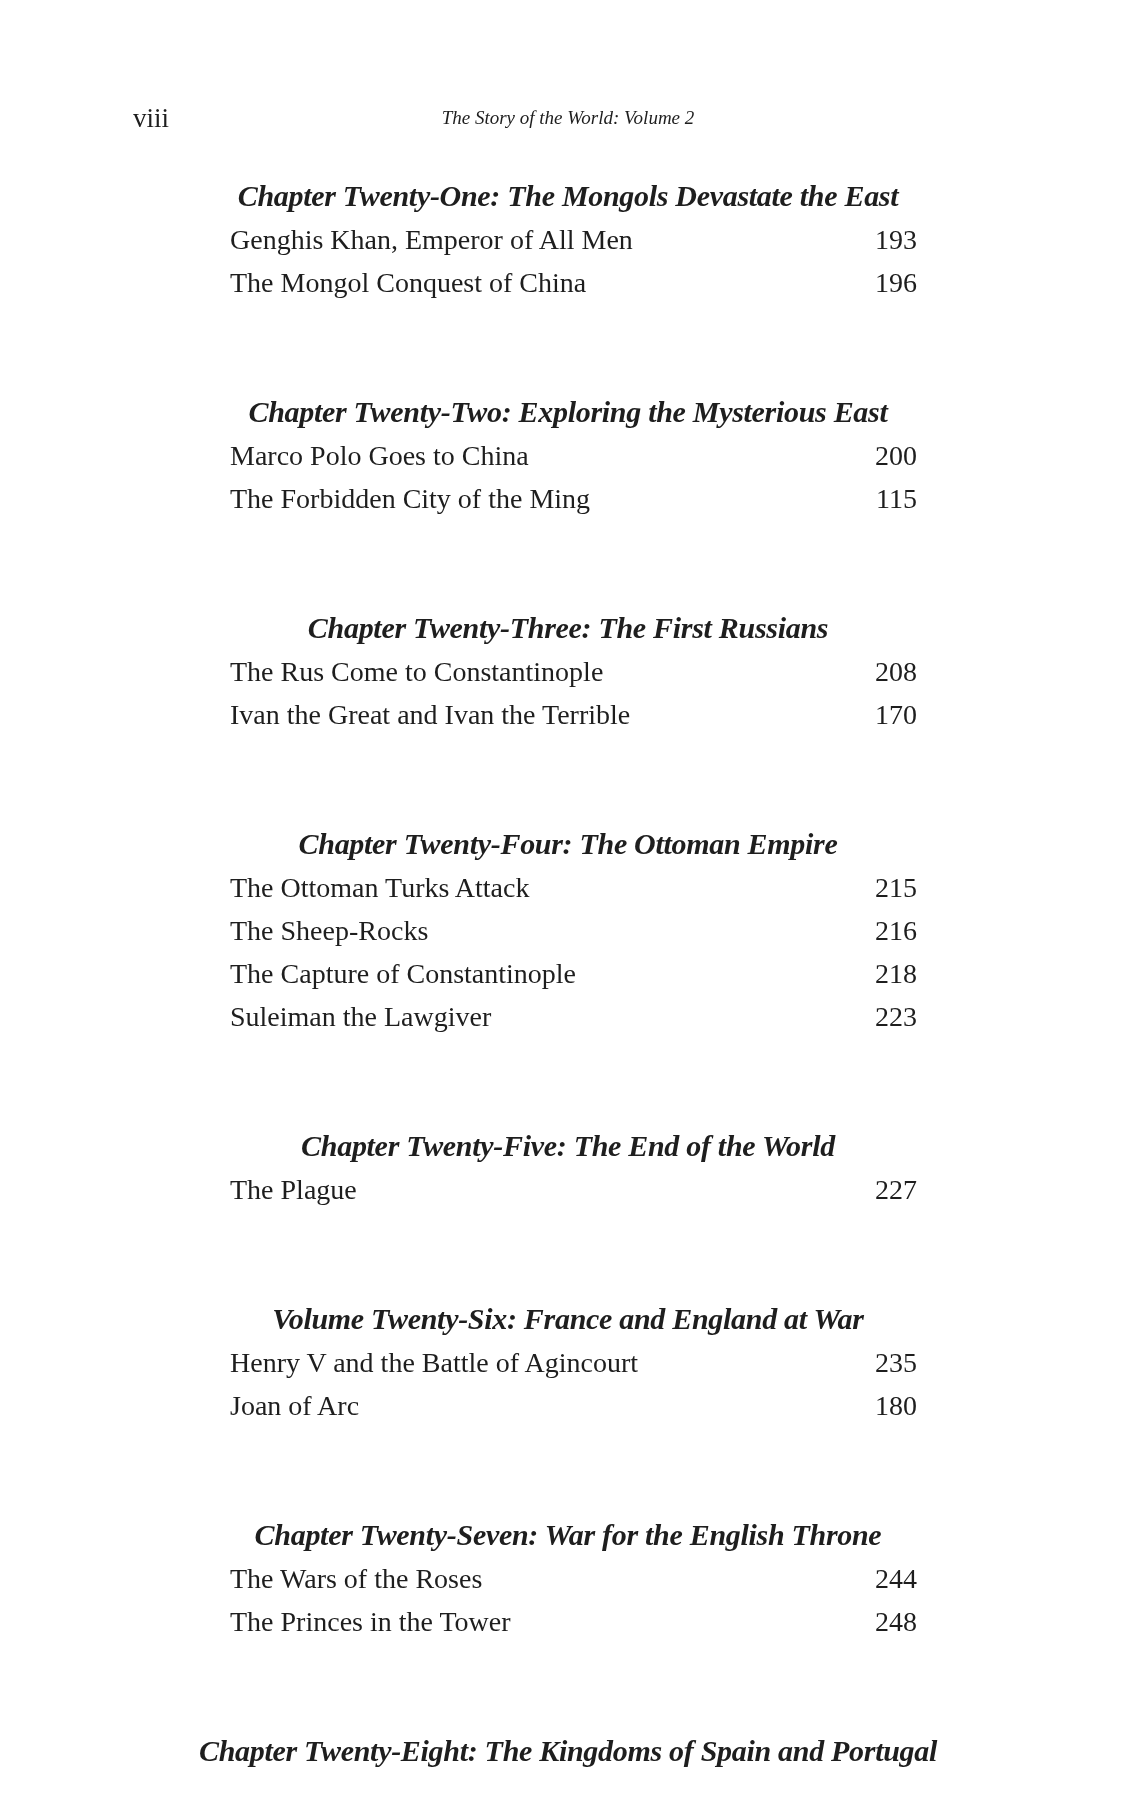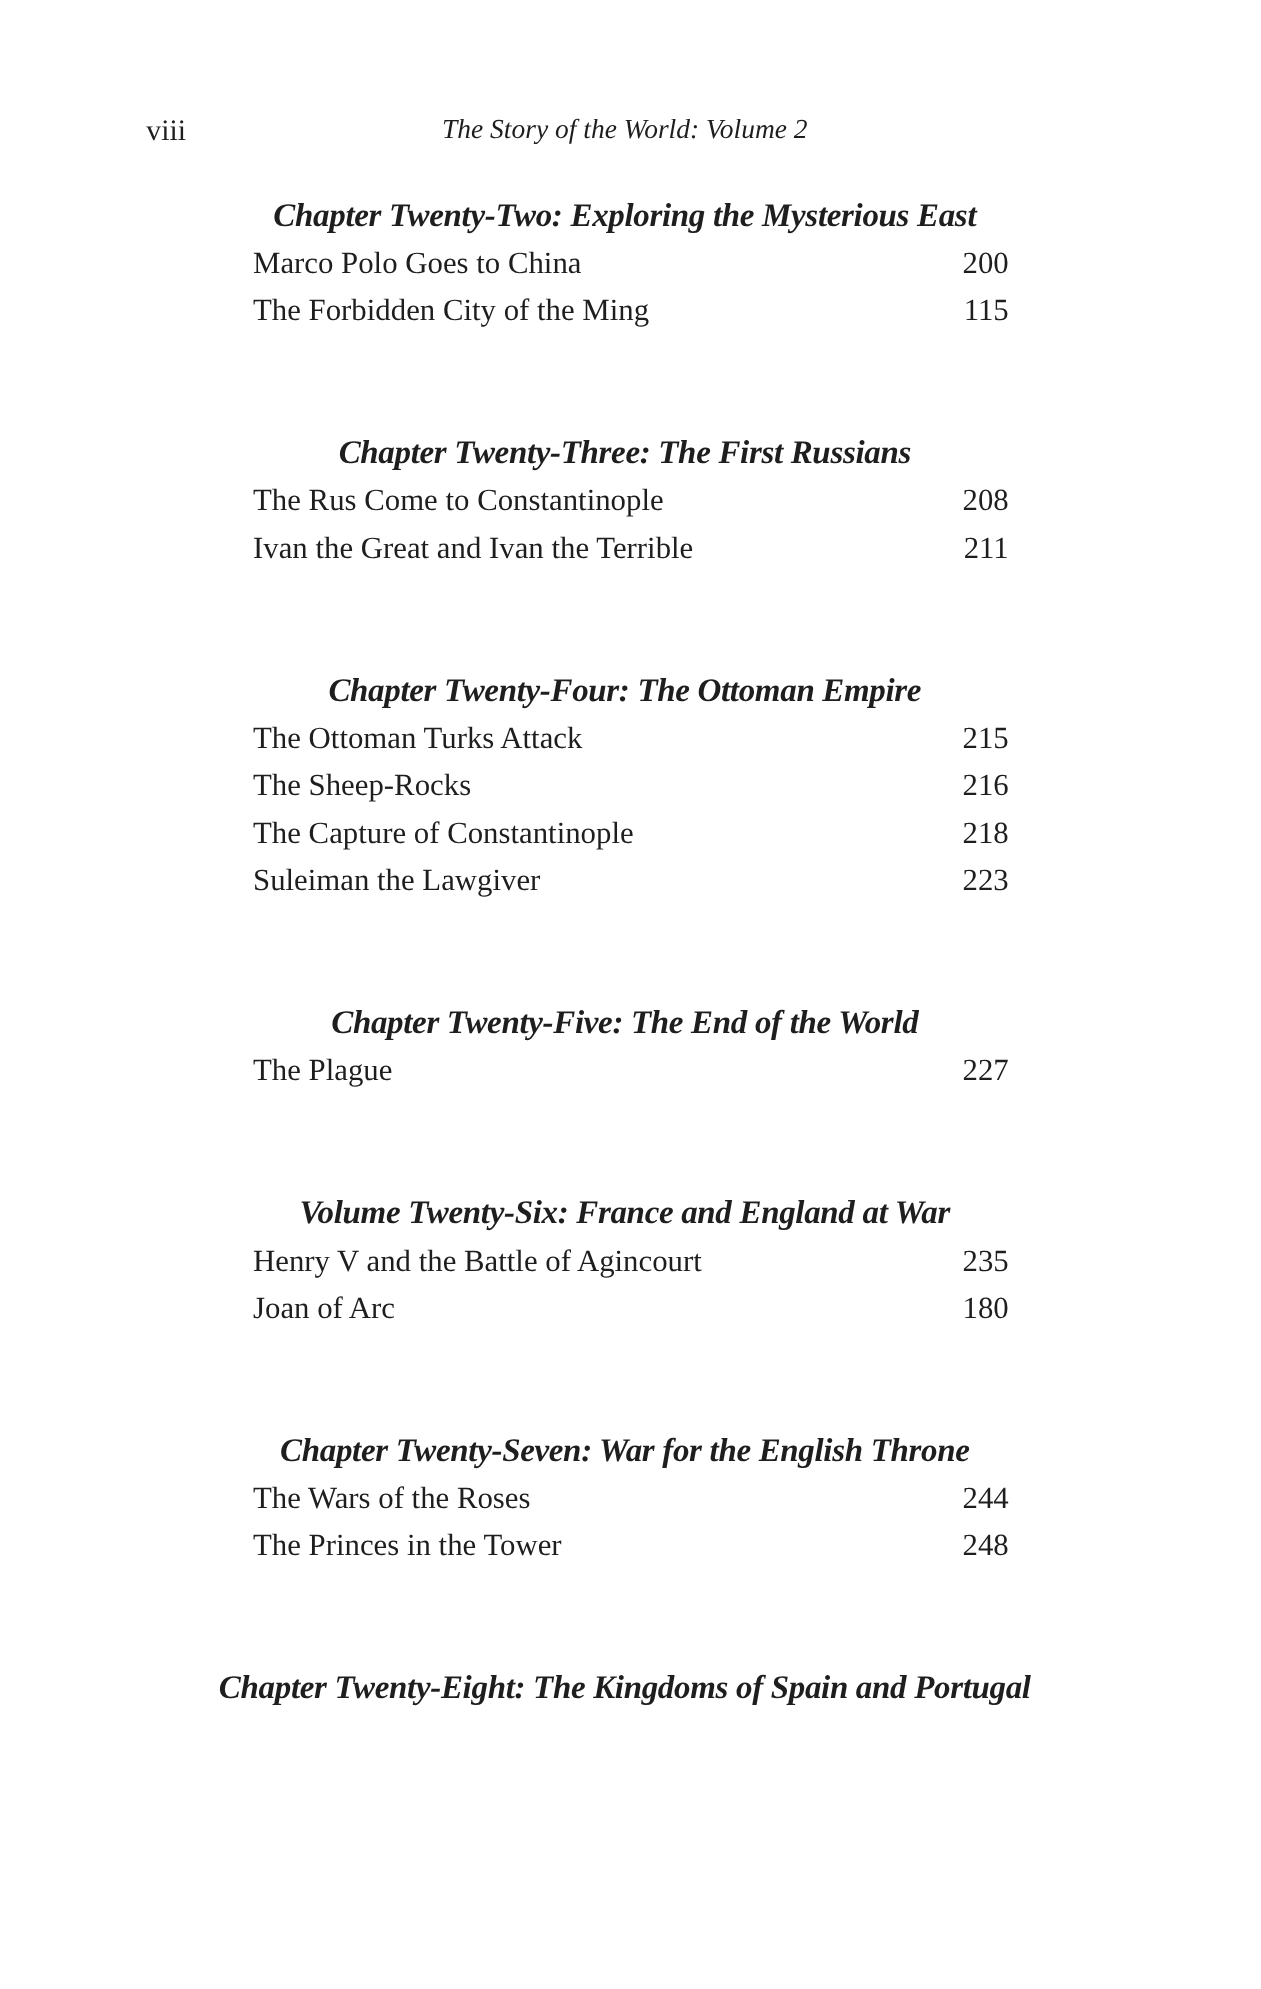--- a/index.html
+++ b/index.html
@@ -1,39 +1,50 @@
 <!DOCTYPE html>
 <html><head>
 <meta charset="utf-8">
 <style>
   html, body { margin: 0; padding: 0; background: #ffffff; }
   body { width: 1146px; height: 1808px; position: relative; overflow: hidden;
          font-family: "Liberation Serif", "DejaVu Serif", serif; color: #1e1e1e; }
   .running-head { position: absolute; top: 98px; left: 0; width: 1054px; height: 40px; }
   .folio { position: absolute; left: 133px; top: 0; font-size: 27px; line-height: 40px; }
   .running-title { position: absolute; left: 0; width: 1136px; text-align: center; top: 0;
-                   font-style: italic; font-size: 25px; line-height: 40px; }
+                   font-style: italic; font-size: 19px; line-height: 40px; }
   .toc { position: absolute; top: 174px; left: 0; width: 1146px; }
   .section { margin-bottom: 86px; }
   .chapter-heading { text-align: center; font-style: italic; font-weight: bold;
                      font-size: 30px; line-height: 44px; width: 1136px; letter-spacing: -0.3px; }
   .entry { position: relative; height: 43px; line-height: 43px; font-size: 28px; }
   .entry-title { position: absolute; left: 230px; }
   .entry-page { position: absolute; right: 229px; text-align: right; }
 </style>
 </head>
 <body>
 
 <div class="running-head">
   <span class="folio">viii</span>
   <span class="running-title">The Story of the World: Volume 2</span>
 </div>
 
 <div class="toc">
 
+  <div class="section">
+    <div class="chapter-heading">Chapter Twenty-One: The Mongols Devastate the East</div>
+    <div class="entry">
+      <span class="entry-title">Genghis Khan, Emperor of All Men</span>
+      <span class="entry-page">193</span>
+    </div>
+    <div class="entry">
+      <span class="entry-title">The Mongol Conquest of China</span>
+      <span class="entry-page">196</span>
+    </div>
+  </div>
 
   <div class="section">
     <div class="chapter-heading">Chapter Twenty-Two: Exploring the Mysterious East</div>
     <div class="entry">
       <span class="entry-title">Marco Polo Goes to China</span>
       <span class="entry-page">200</span>
     </div>
     <div class="entry">
       <span class="entry-title">The Forbidden City of the Ming</span>
       <span class="entry-page">115</span>
@@ -41,21 +52,21 @@
   </div>
 
   <div class="section">
     <div class="chapter-heading">Chapter Twenty-Three: The First Russians</div>
     <div class="entry">
       <span class="entry-title">The Rus Come to Constantinople</span>
       <span class="entry-page">208</span>
     </div>
     <div class="entry">
       <span class="entry-title">Ivan the Great and Ivan the Terrible</span>
-      <span class="entry-page">211</span>
+      <span class="entry-page">170</span>
     </div>
   </div>
 
   <div class="section">
     <div class="chapter-heading">Chapter Twenty-Four: The Ottoman Empire</div>
     <div class="entry">
       <span class="entry-title">The Ottoman Turks Attack</span>
       <span class="entry-page">215</span>
     </div>
     <div class="entry">

